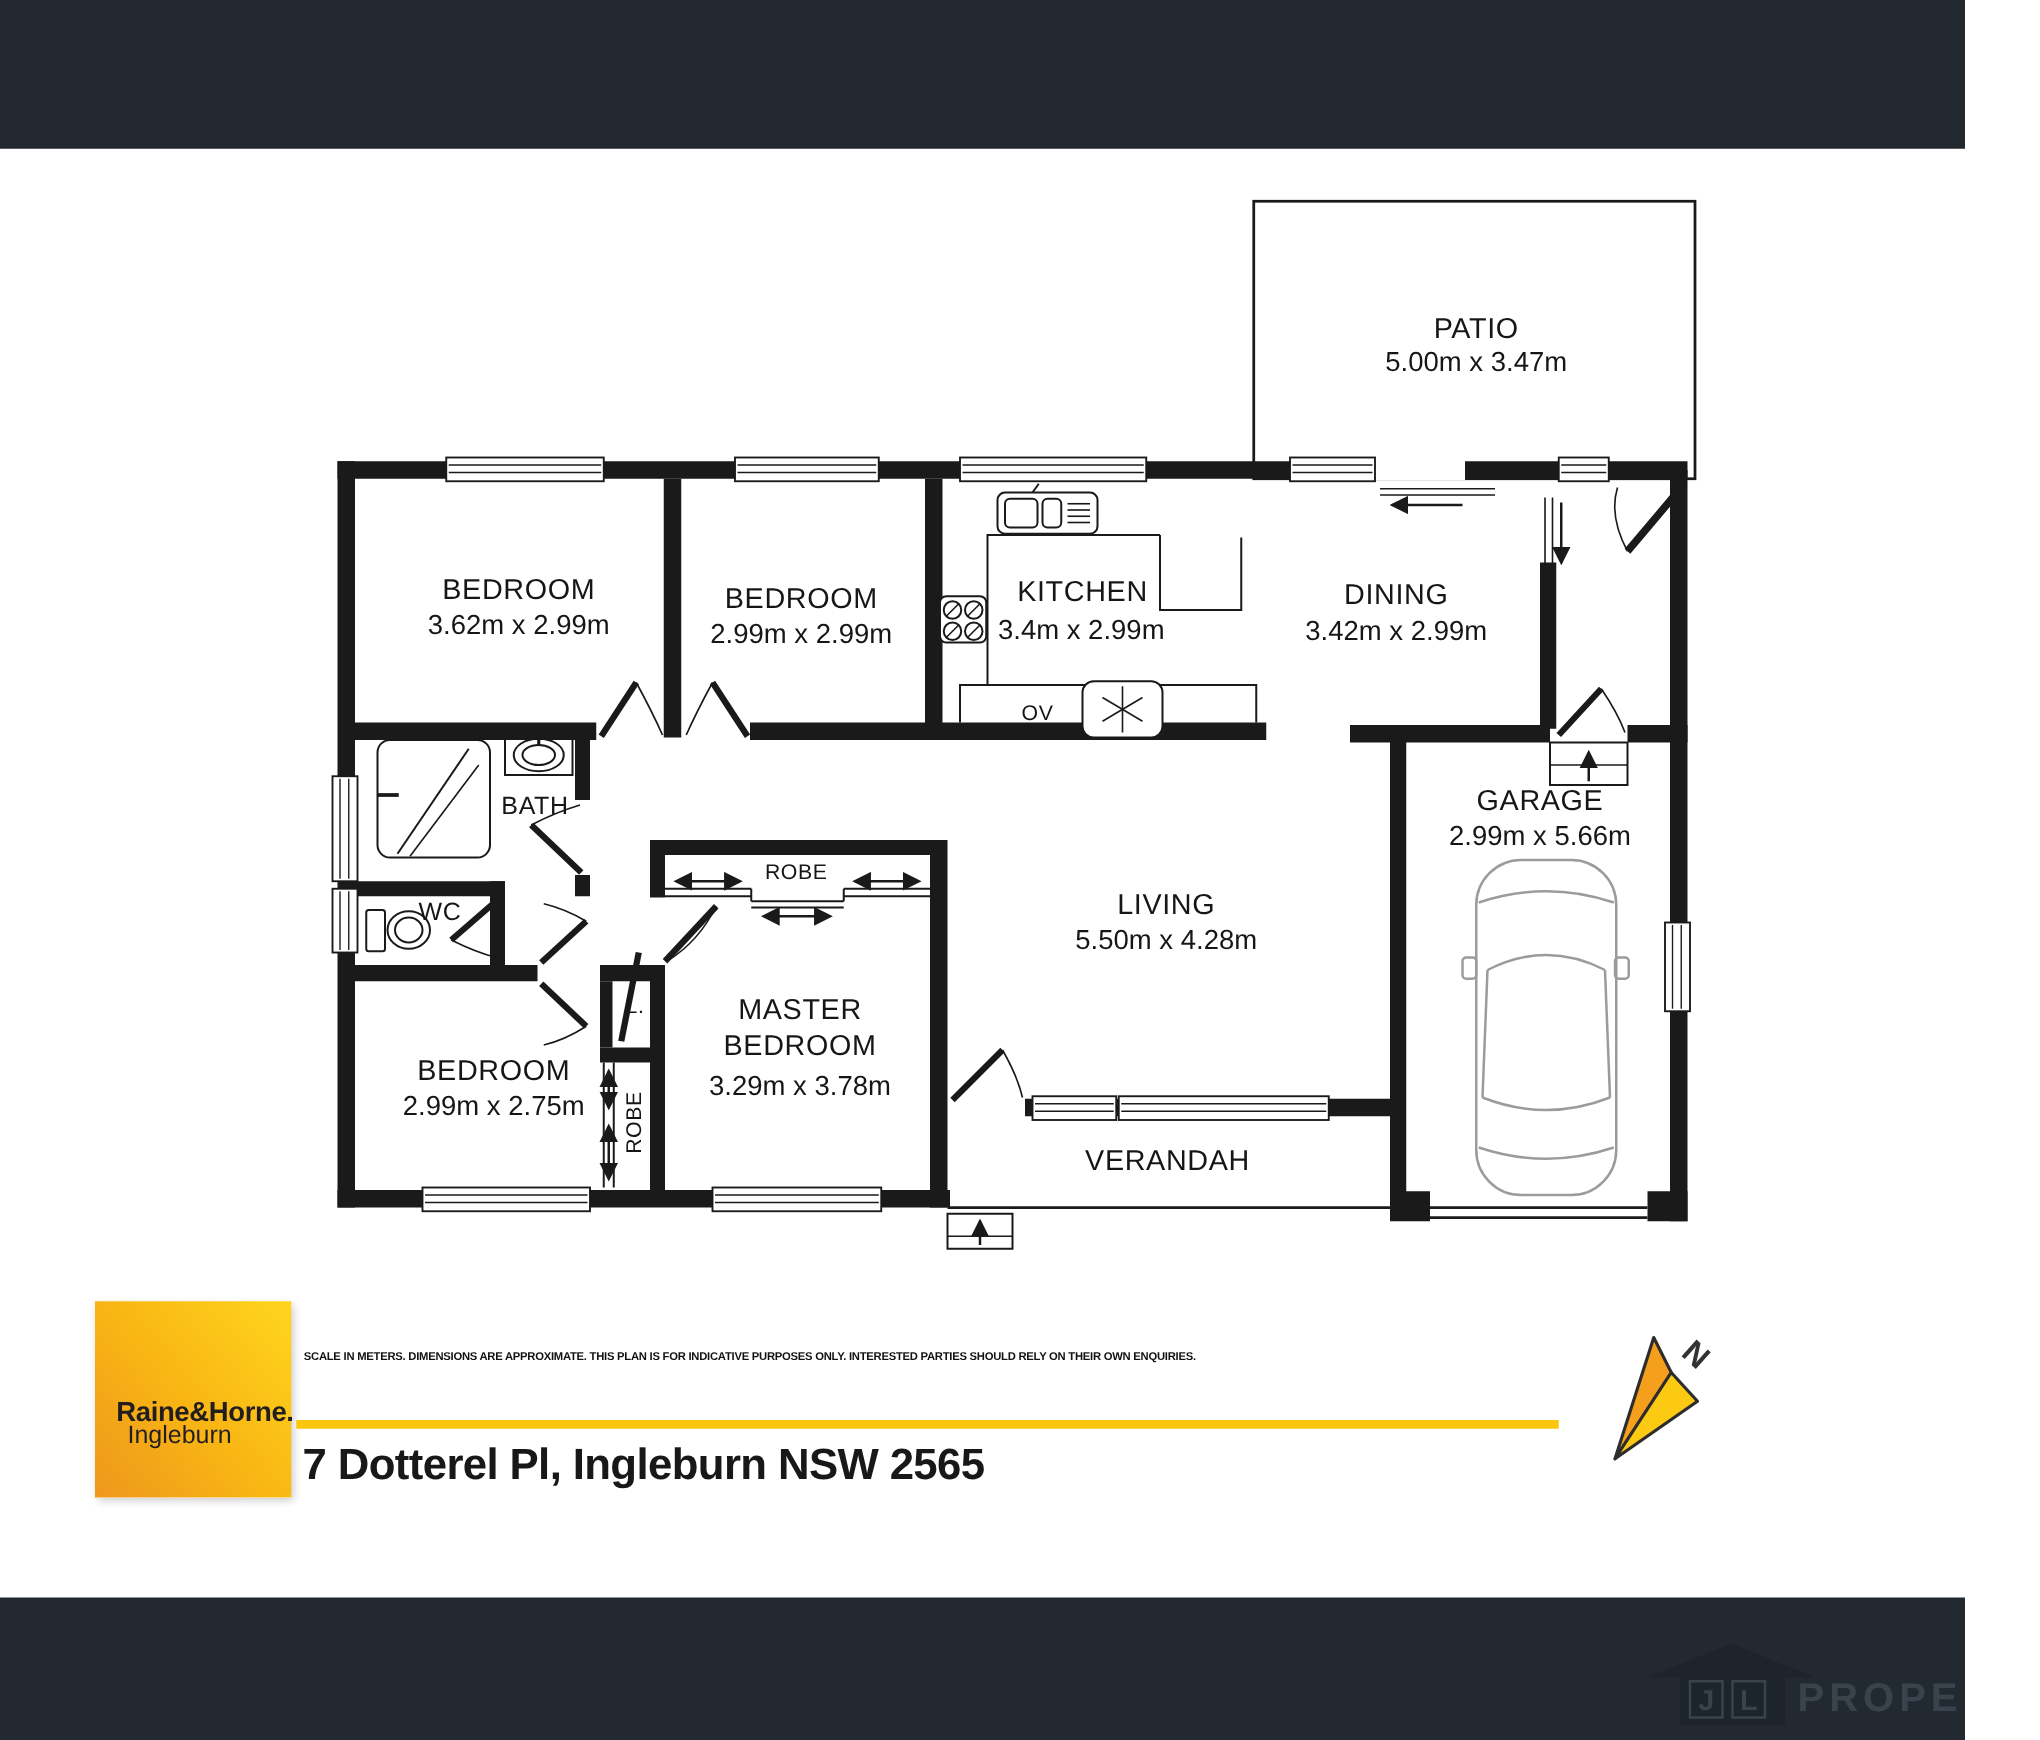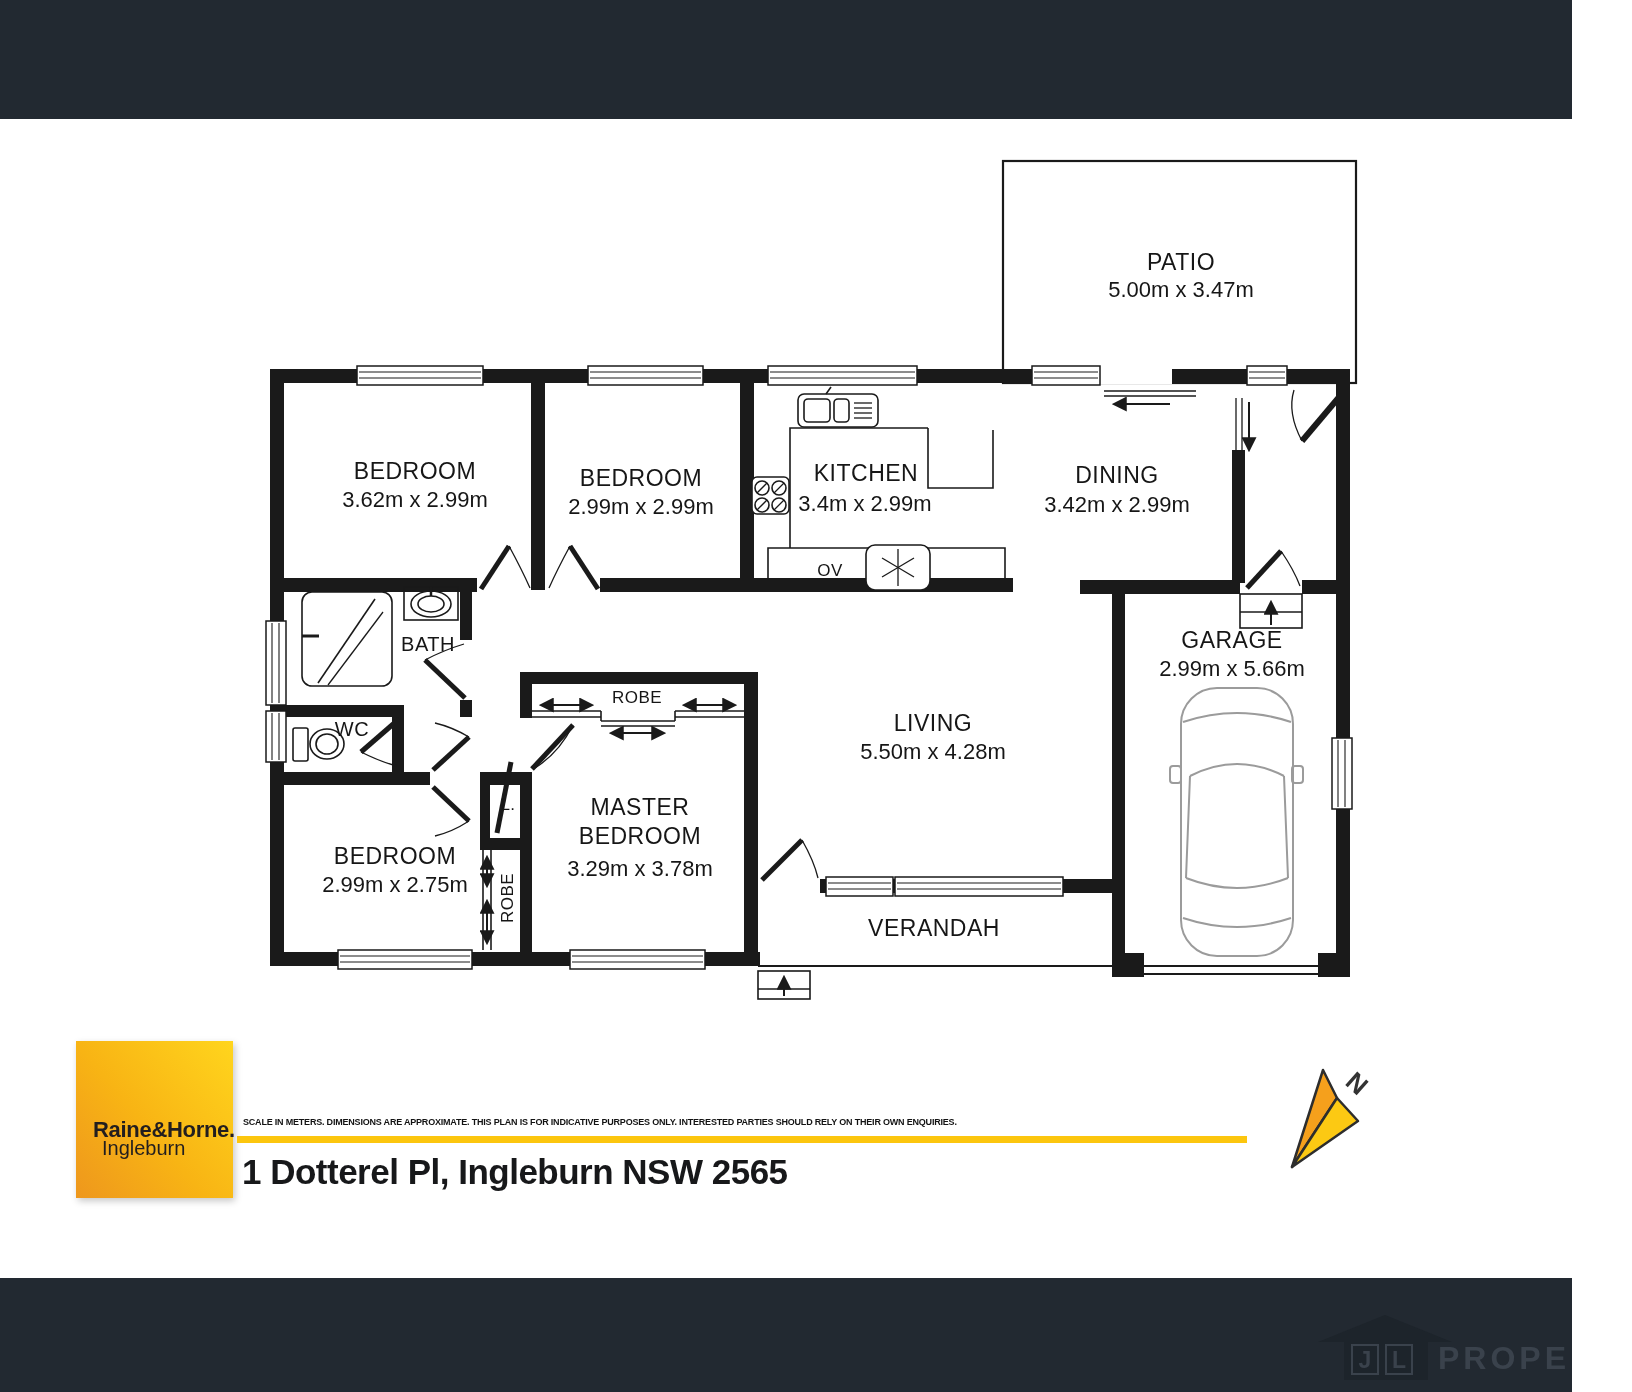--- a/index.html
+++ b/index.html
@@ -26,21 +26,21 @@
   text.dims{font-size:22px;letter-spacing:0;}
   text.small{font-size:20px;}
   text.tiny{font-size:17px;letter-spacing:.5px;}
 
   
   .brandbox{position:absolute;left:76px;top:1041px;width:157px;height:157px;
     background:linear-gradient(50deg,#ee971d 0%,#f8b414 45%,#ffd51d 100%);
     box-shadow:2px 3px 7px rgba(0,0,0,.22);}
   .brand-name{position:absolute;left:17px;top:76px;font-size:22px;font-weight:bold;color:#221e1f;letter-spacing:-0.3px;}
   .brand-office{position:absolute;left:26px;top:96px;font-size:20px;color:#221e1f;}
-  .disclaimer{position:absolute;left:243px;top:1117px;font-size:9px;font-weight:bold;color:#121212;
+  .disclaimer{position:absolute;left:243px;top:1080px;font-size:9px;font-weight:bold;color:#121212;
     letter-spacing:-0.2px;white-space:nowrap;}
   .goldline{position:absolute;left:237px;top:1136px;width:1010px;height:7px;background:#fcc60e;}
   .address{position:absolute;left:242px;top:1152px;font-size:35px;font-weight:bold;color:#17181a;letter-spacing:-0.5px;}
 
   
   .wm{position:absolute;right:0;bottom:0;}
   .wm-house{fill:#1d242b;}
   .wm-line{stroke:#3a424c;stroke-width:2;fill:none;}
   .wm-letter{font-family:"Liberation Sans",sans-serif;font-size:23px;font-weight:bold;fill:#3a424c;}
   .wm-text{font-family:"Liberation Sans",sans-serif;font-size:32px;font-weight:600;fill:#3a424c;letter-spacing:4px;}
@@ -345,21 +345,21 @@
       <text transform="translate(1351,1090) rotate(42)" text-anchor="middle" style="font-family:'Liberation Sans',sans-serif;font-size:26px;font-weight:bold;fill:#333;">N</text>
     </g>
   </svg>
 
   <div class="brandbox">
     <div class="brand-name">Raine&amp;Horne.</div>
     <div class="brand-office">Ingleburn</div>
   </div>
   <div class="disclaimer">SCALE IN METERS. DIMENSIONS ARE APPROXIMATE. THIS PLAN IS FOR INDICATIVE PURPOSES ONLY. INTERESTED PARTIES SHOULD RELY ON THEIR OWN ENQUIRIES.</div>
   <div class="goldline"></div>
-  <div class="address">1 Dotterel Pl, Ingleburn NSW 2565</div>
+  <div class="address">7 Dotterel Pl, Ingleburn NSW 2565</div>
 
   <div class="bottombar">
     <svg class="wm" width="340" height="114" viewBox="0 0 340 114">
       <polygon class="wm-house" points="26,64 93,37 160,64"></polygon>
       <rect class="wm-house" x="52" y="62" width="84" height="40"></rect>
       <rect class="wm-line" x="60" y="67" width="26" height="29"></rect>
       <rect class="wm-line" x="94" y="67" width="26" height="29"></rect>
       <text class="wm-letter" x="73" y="90" text-anchor="middle">J</text>
       <text class="wm-letter" x="107" y="90" text-anchor="middle">L</text>
       <text class="wm-text" x="146" y="91">PROPERTY</text>

